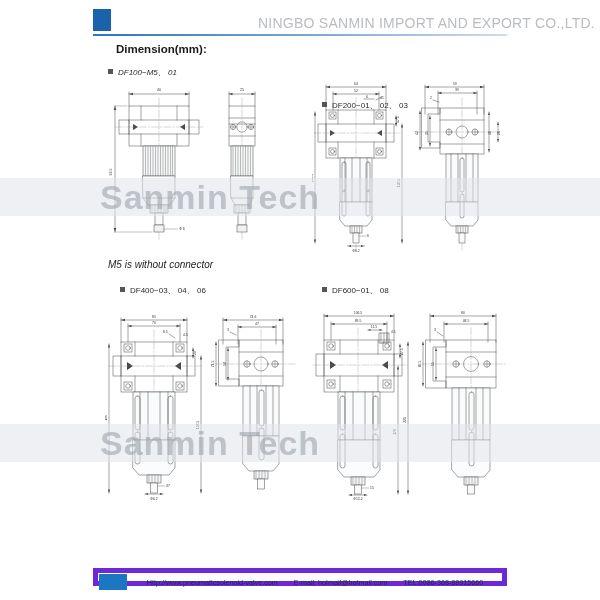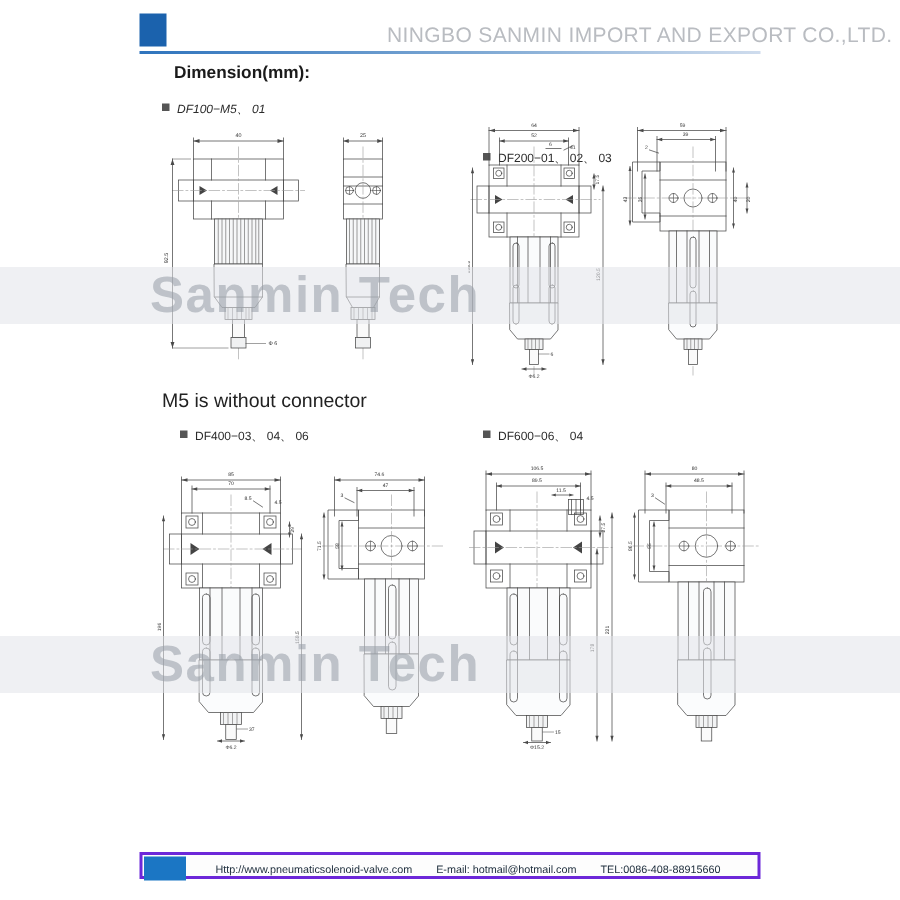--- a/index.html
+++ b/index.html
@@ -42,42 +42,42 @@
   .sec-label .bullet{
     display:inline-block;width:5px;height:5px;background:#555;
     margin-right:5px;vertical-align:1px;
   }
 
   
   .draw{position:absolute;}
   .draw svg{display:block;}
 
   
-  .note{position:absolute;left:108px;top:259px;font-size:13px;color:#222;}
+  .note{position:absolute;left:108px;top:259px;font-size:10px;color:#222;font-style:italic;}
 
   
   .wm-band{
     position:absolute;left:0;width:600px;
     background:rgba(225,228,233,0.55);
     pointer-events:none;
   }
   .wm-text{
     position:absolute;
     font-size:34px;font-weight:bold;
     color:rgba(150,156,166,0.55);
     letter-spacing:1px;
     white-space:nowrap;
     pointer-events:none;
     font-family:"Liberation Sans", sans-serif;
   }
 
   
   .footer{
     position:absolute;left:93px;top:568px;width:414px;height:18px;
-    border:2px solid #6d28d9;background:#fdfdfd;
+    border:5px solid #6d28d9;background:#fdfdfd;
     box-sizing:border-box;
   }
   .footer-swatch{position:absolute;left:1px;top:1px;width:28px;height:16px;background:#1b76c4;}
   .footer-text{
     position:absolute;left:0;top:0;width:414px;height:18px;
     display:flex;align-items:center;justify-content:center;
     gap:16px;font-size:7.2px;color:#1b2b3a;white-space:nowrap;
     padding-left:20px;box-sizing:border-box;
   }
 </style>
@@ -97,21 +97,21 @@
   <div class="sec-label" style="left:108px;top:67px;font-style:italic;">
     <span class="bullet"></span><span>DF100−M5、 01</span>
   </div>
   <div class="sec-label" style="left:322px;top:67px;margin-top:33px;">
     <span class="bullet"></span><span>DF200−01、 02、 03</span>
   </div>
   <div class="sec-label" style="left:120px;top:285px;">
     <span class="bullet"></span><span>DF400−03、 04、 06</span>
   </div>
   <div class="sec-label" style="left:322px;top:285px;">
-    <span class="bullet"></span><span>DF600−06、 04</span>
+    <span class="bullet"></span><span>DF600−01、 08</span>
   </div>
 
   <div class="draw" style="left:105px;top:80px;">
     <svg width="200" height="175" viewBox="0 0 200 175">
       <g fill="none" stroke="#4a4a4a" stroke-width="0.5" font-family="Liberation Sans, sans-serif" font-size="3.6" stroke-linecap="square">
 
         <line x1="24" y1="12" x2="24" y2="26"></line>
         <line x1="84" y1="12" x2="84" y2="26"></line>
         <line x1="24" y1="14" x2="84" y2="14"></line>
         <path d="M24 14 l4 -1.3 v2.6 z" fill="#4a4a4a" stroke="none"></path>
@@ -694,17 +694,17 @@
   <div class="wm-text" style="left:100px;top:178px;">Sanmin Tech</div>
 
   <div class="wm-band" style="top:424px;height:38px;"></div>
   <div class="wm-text" style="left:100px;top:424px;">Sanmin Tech</div>
 
   <div class="footer">
     <div class="footer-swatch"></div>
     <div class="footer-text">
       <span>Http://www.pneumaticsolenoid-valve.com</span>
       <span>E-mail: hotmail@hotmail.com</span>
-      <span>TEL:0086-408-88915660</span>
+      <span>TEL:0086-368-88915660</span>
     </div>
   </div>
 
 </div>
 
 </body></html>

